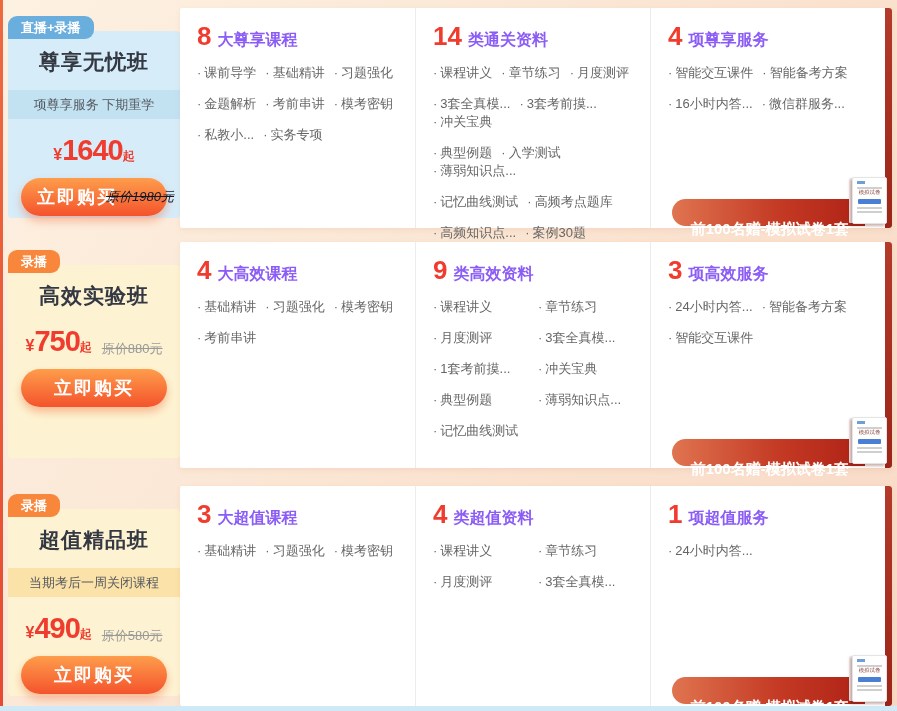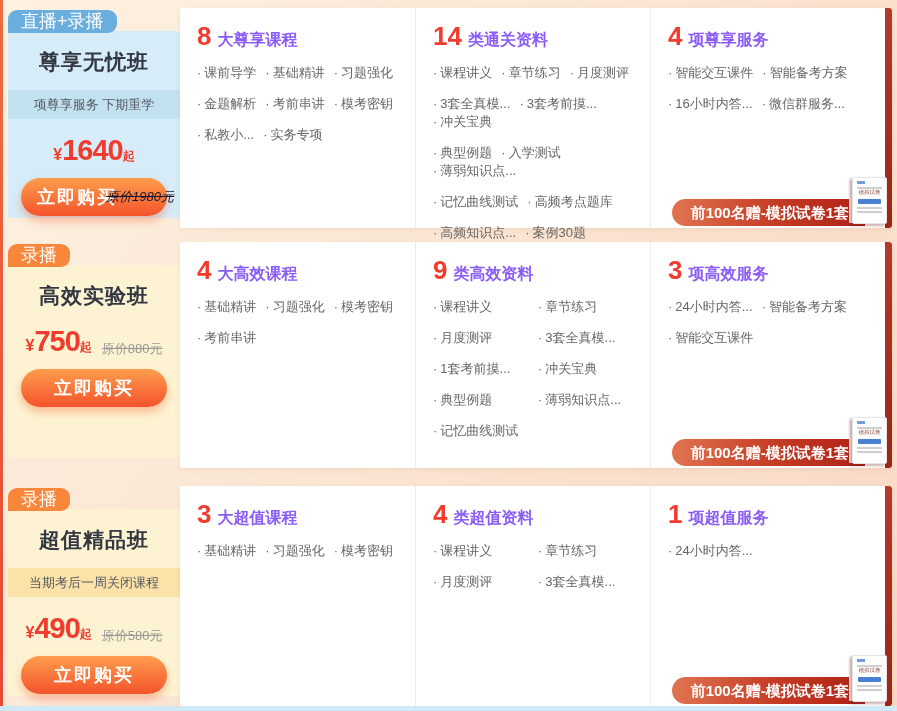--- a/index.html
+++ b/index.html
@@ -11,22 +11,22 @@
   }
   .left-strip { position:absolute; left:0; top:0; bottom:0; width:3px; background:linear-gradient(180deg,#ee6a3f,#e64a33); z-index:5; }
   .bottom-strip { position:absolute; left:0; right:0; bottom:0; height:5px; background:#cfe9f6; z-index:5; }
   #rows { position:absolute; top:8px; left:8px; width:881px; }
   .panel { position:relative; height:220px; margin-bottom:14px; display:flex; }
   .panel:nth-child(2) { height:226px; margin-bottom:18px; }
 
   
   .leftcell { position:relative; width:172px; flex:none; }
   .badge {
-    position:absolute; top:2px; left:0; z-index:3; height:23px; line-height:23px;
-    padding:0 13px; background:var(--badge-bg); color:#fff; font-size:18px; font-weight:normal;
+    position:absolute; top:8px; left:0; z-index:3; height:23px; line-height:23px;
+    padding:0 13px; background:var(--badge-bg); color:#fff; font-size:13px; font-weight:bold;
     border-radius:9px 9px 9px 0;
   }
   .card {
     position:absolute; left:0; right:0; top:23px; bottom:10px;
     background:var(--card-bg); border-radius:4px; text-align:center;
   }
   .title { font-size:21px; font-weight:bold; color:#333843; letter-spacing:1px; padding-top:17px; }
   .band { margin-top:14px; height:29px; line-height:29px; background:var(--band-bg); font-size:13px; color:#555a60; }
   .priceline { margin-top:15px; display:flex; justify-content:center; align-items:flex-end; gap:10px; }
   .cur { color:#f03c2e; font-size:16px; font-weight:bold; }
@@ -54,21 +54,21 @@
   .htext { color:#8b5cf6; font-size:16px; font-weight:bold; margin-left:6px; }
   .line { margin-top:13px; font-size:13px; color:#666; display:flex; flex-wrap:wrap; }
   .item { margin-right:9px; white-space:nowrap; }
   .item::before { content:"·"; margin-right:3px; color:#666; }
   .col.two .item { min-width:96px; }
 
   .rightstrip { position:absolute; right:0; top:0; bottom:0; width:7px;
     background:linear-gradient(180deg,#b43a2a,#9c2518); border-radius:0 3px 3px 0; }
   .gift {
     position:absolute; right:27px; bottom:2px; height:27px; line-height:27px; z-index:2;
-    padding:0 16px 0 19px; border-radius:14px 0 0 14px;
+    padding:16px 16px 0 19px; border-radius:14px 0 0 14px;
     background:linear-gradient(90deg,#e07450 0%,#c43a24 55%,#ae2215 100%);
     color:#fff; font-size:15px; font-weight:bold;
   }
   .paper {
     position:absolute; right:5px; bottom:4px; width:35px; height:47px; z-index:3;
     background:#fff; border:1px solid #e4e4e4; border-radius:2px;
     box-shadow:-2px 2px 3px rgba(100,30,20,.35), -4px 0 0 -1px #f3f3f3;
     padding:3px 4px; overflow:hidden;
   }
   .p-corner { width:8px; height:3px; background:#6f9fd8; margin-bottom:3px; }

